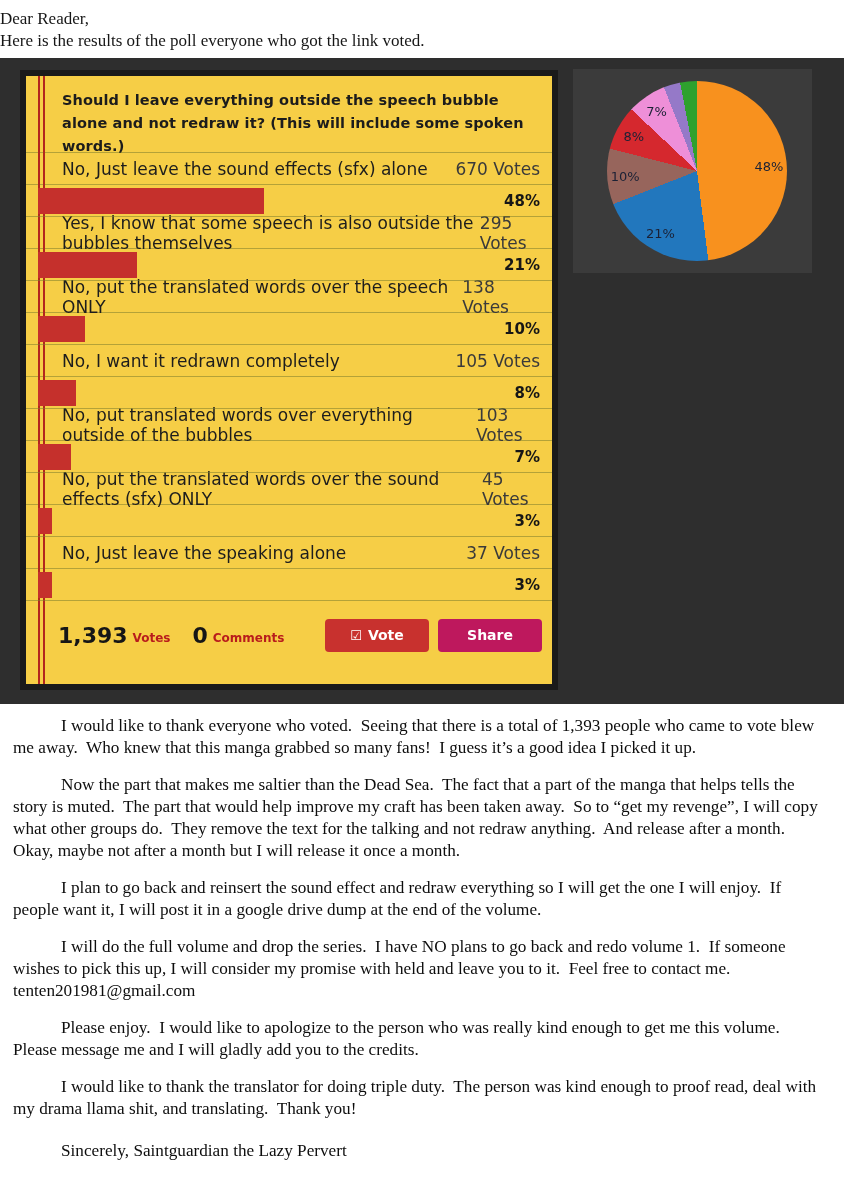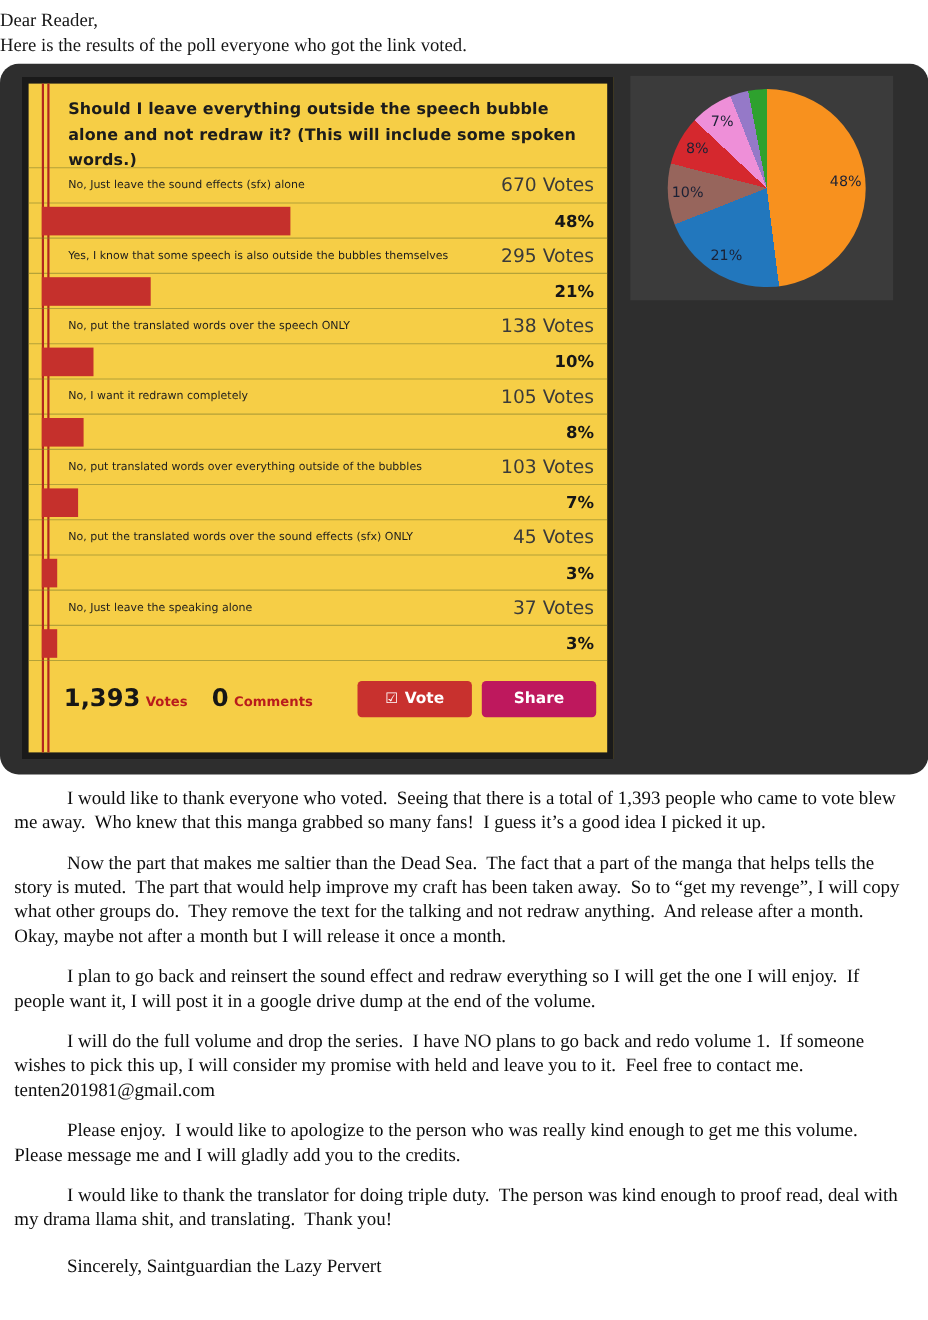--- a/index.html
+++ b/index.html
@@ -3,34 +3,34 @@
 <meta charset="utf-8">
 <style>
   * { margin:0; padding:0; box-sizing:border-box; }
   html,body { width:844px; background:#ffffff; }
   body { font-family:"Liberation Serif", serif; color:#111; position:relative; height:1200px; overflow:hidden; }
 
   
   .header { text-align:left; padding-top:8px; font-size:17px; line-height:22px; color:#161616; }
 
   
-  .band { position:relative; width:844px; height:646px; margin-top:6px; background:#2e2e2e;border-radius:17px; }
+  .band { position:relative; width:844px; height:646px; margin-top:6px; background:#2e2e2e; }
 
   
   .poll { position:absolute; left:20px; top:12px; width:538px; height:620px;
           background:#f6ce46; border:6px solid #1a1a1a;
           font-family:"DejaVu Sans", sans-serif; }
   .poll-inner { position:relative; width:100%; height:100%; }
   .margin-line { position:absolute; left:12px; top:0; width:7px; height:100%;
                  border-left:2px solid #b3261e; border-right:2px solid #b3261e; z-index:1; }
   .question { height:77px; padding:13px 16px 0 36px; border-bottom:1px solid rgba(125,125,45,.55);
               font-size:14.5px; font-weight:600; line-height:1.58; color:#1c1c1c; letter-spacing:.1px; }
   .opt-label-row { height:32px; display:flex; align-items:center; justify-content:space-between;
                    padding:0 12px 0 36px; border-bottom:1px solid rgba(125,125,45,.55); }
-  .opt-label { font-size:10px; color:#1d1d1d; font-weight:500; }
+  .opt-label { font-size:17px; color:#1d1d1d; font-weight:500; }
   .opt-votes { font-size:17px; color:#3a3a3a; }
   .opt-bar-row { position:relative; height:32px; border-bottom:1px solid rgba(125,125,45,.55); z-index:2; }
   .opt-bar { position:absolute; left:12px; top:3px; height:26px; background:#c5302c; }
   .opt-pct { position:absolute; right:12px; top:0; line-height:32px; font-size:15px; font-weight:bold; color:#161616; }
   .poll-footer { height:68px; display:flex; align-items:center; padding:0 10px 0 32px; }
   .stat-num { font-size:22px; font-weight:bold; color:#161616; }
   .stat-label { font-size:12px; font-weight:bold; color:#b91c1c; margin:6px 0 0 5px; }
   .stat-gap { width:22px; }
   .buttons { margin-left:auto; display:flex; gap:9px; }
   .btn { width:104px; height:33px; border:none; border-radius:4px; color:#fff;

